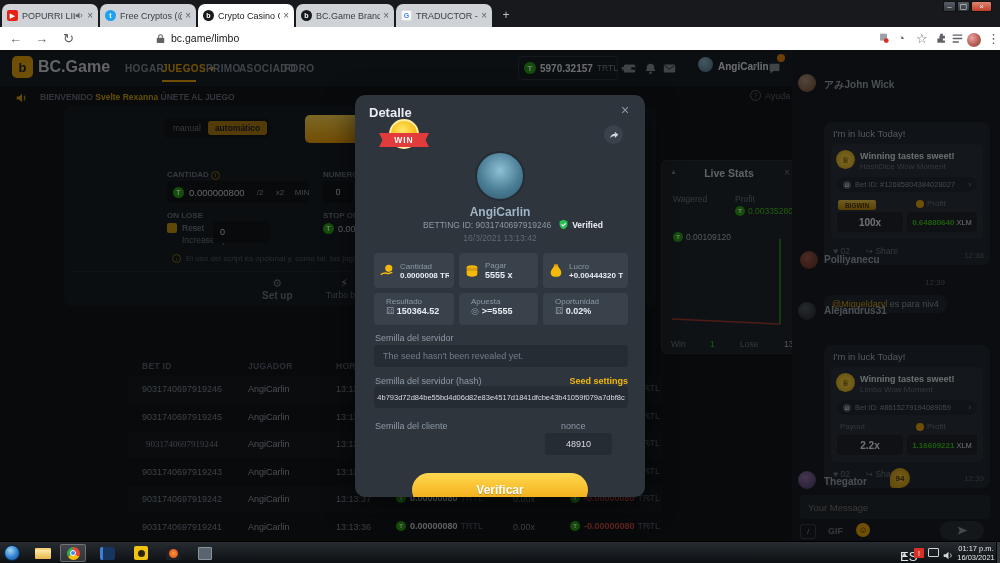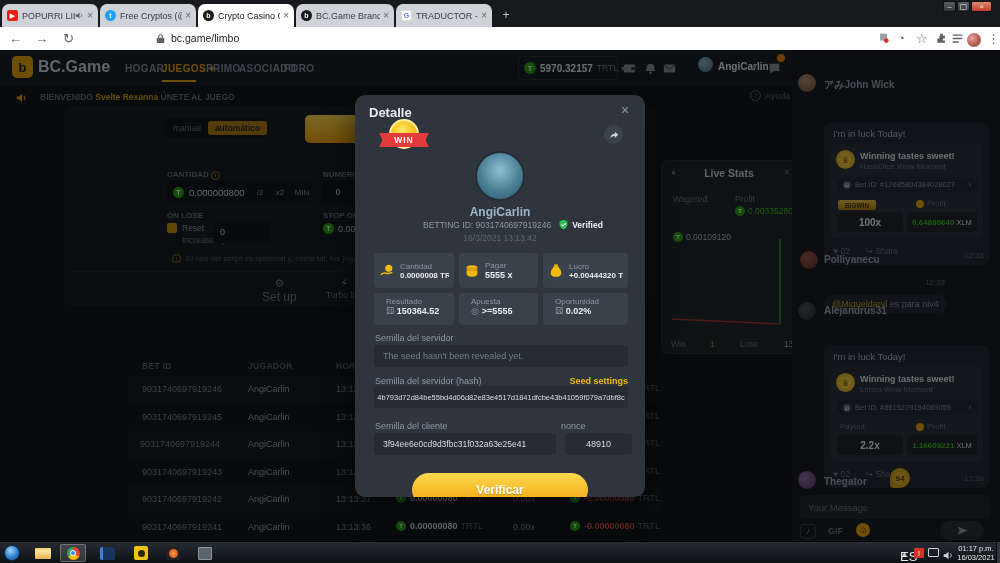--- a/index.html
+++ b/index.html
@@ -250,21 +250,21 @@
         <span style="font-size:9px;color:#cfd5da;margin-left:4px;">0.00</span>
       </div>
 
       <div class="abs flex nw" style="left:108px;top:148px;font-size:8px;color:#525d68;">
         <span class="cen" style="width:9px;height:9px;border-radius:50%;border:1px solid #8a6d12;color:#8a6d12;font-size:6px;margin-right:5px;flex:none;">i</span>
         <span>El uso del script es opcional y, como tal, los jugadores deben a</span>
       </div>
       <div class="abs" style="left:8px;top:165px;width:576px;height:1px;background:#20262e;"></div>
       <div class="abs" style="left:198px;top:171px;text-align:center;color:#6d7883;">
         <div style="font-size:11px;">⚙</div>
-          <div style="font-size:12px;">Set up</div>
+          <div style="font-size:10px;font-weight:bold;">Set up</div>
       </div>
       <div class="abs" style="left:262px;top:171px;text-align:center;color:#6d7883;">
         <div style="font-size:11px;color:#8b96a1;">⚡</div>
           <div style="font-size:8.5px;">Turbo bet</div>
       </div>
     </div>
 
     <div class="abs" style="left:0;top:300px;width:792px;height:191px;">
       <div class="th" style="left:142px;top:11px;">BET ID</div>
       <div class="th" style="left:248px;top:11px;">JUGADOR</div>
@@ -302,21 +302,21 @@
             </span>
             <span class="tc" style="left:385px;">0.00x</span>
             <span class="tc flex" style="left:442px;top:7px;">
               <span class="gcoin" style="width:10px;height:10px;font-size:6px;margin-right:4px;">T</span>
               <span style="color:#cc4b42;font-weight:bold;">-0.00000080</span>
               <span style="color:#57626d;margin-left:3px;">TRTL</span>
             </span>
             <span class="tc" style="left:520px;color:#4a5560;">›</span>
           </div>
           <div class="trow" style="top: 55px;">
-            <span class="tc" style="left:12px;">9031740697919244</span>
+            <span class="tc" style="left:18px;font-family:Liberation Serif, serif;">9031740697919244</span>
             <span class="tc" style="left:120px;color:#98a3ae;">AngiCarlin</span>
             <span class="tc" style="left:208px;">13:13:40</span>
             <span class="tc flex" style="left:268px;top:7px;">
               <span class="gcoin" style="width:10px;height:10px;font-size:6px;margin-right:4px;">T</span>
               <span style="color:#cfd5da;font-weight:bold;">0.00000080</span>
               <span style="color:#57626d;margin-left:3px;">TRTL</span>
             </span>
             <span class="tc" style="left:385px;">0.00x</span>
             <span class="tc flex" style="left:442px;top:7px;">
               <span class="gcoin" style="width:10px;height:10px;font-size:6px;margin-right:4px;">T</span>
@@ -576,22 +576,21 @@
 
       <div class="mlabel" style="left:20px;top:238px;">Semilla del servidor</div>
       <div class="minput" style="left:19px;top:250px;width:254px;height:22px;font-size:9px;color:#717e8a;">The seed hasn't been revealed yet.</div>
 
       <div class="mlabel" style="left:20px;top:281px;">Semilla del servidor (hash)</div>
       <div class="abs" style="right:17px;top:281px;font-size:9px;font-weight:bold;color:#f0b90b;">Seed settings</div>
       <div class="minput nw" style="left:19px;top:291px;width:254px;height:22px;font-size:7.5px;justify-content:center;padding:0 4px;">4b793d72d84be55bd4d06d82e83e4517d1841dfcbe43b41059f079a7dbf8c</div>
 
       <div class="mlabel" style="left:20px;top:326px;">Semilla del cliente</div>
       <div class="mlabel" style="left:206px;top:326px;">nonce</div>
-      <div class="minput" style="left:19px;top:338px;width:182px;height:22px;font-size:8.5px;">3f94ee6e0cd9d3fbc31f032a63e25e41</div>
-      <div class="minput" style="left:210px;top:338px;width:67px;height:22px;font-size:9px;justify-content:center;">48910</div>
+      <div class="minput" style="left:190px;top:338px;width:67px;height:22px;font-size:9px;justify-content:center;">48910</div>
 
       <div class="abs cen" style="left:57px;top:378px;width:176px;height:34px;border-radius:17px;background:linear-gradient(#ffd950,#f0a109);font-size:12px;font-weight:bold;color:#fff;text-shadow:0 1px 1px rgba(0,0,0,.25);">Verificar</div>
     </div>
   </div>
 
   <div id="taskbar">
     <div class="abs" style="left:4px;top:3px;width:16px;height:16px;border-radius:50%;background:radial-gradient(circle at 38% 32%,#9ed6f2,#2f7fd0 55%,#15487e);border:1px solid #0a2b4e;"></div>
     <div class="tbicon" style="left:30px;">
       <span style="width:16px;height:11px;background:linear-gradient(#ffe9a8,#e8b64c);border-radius:1px;border-top:2px solid #f7d27a;"></span>
     </div>

